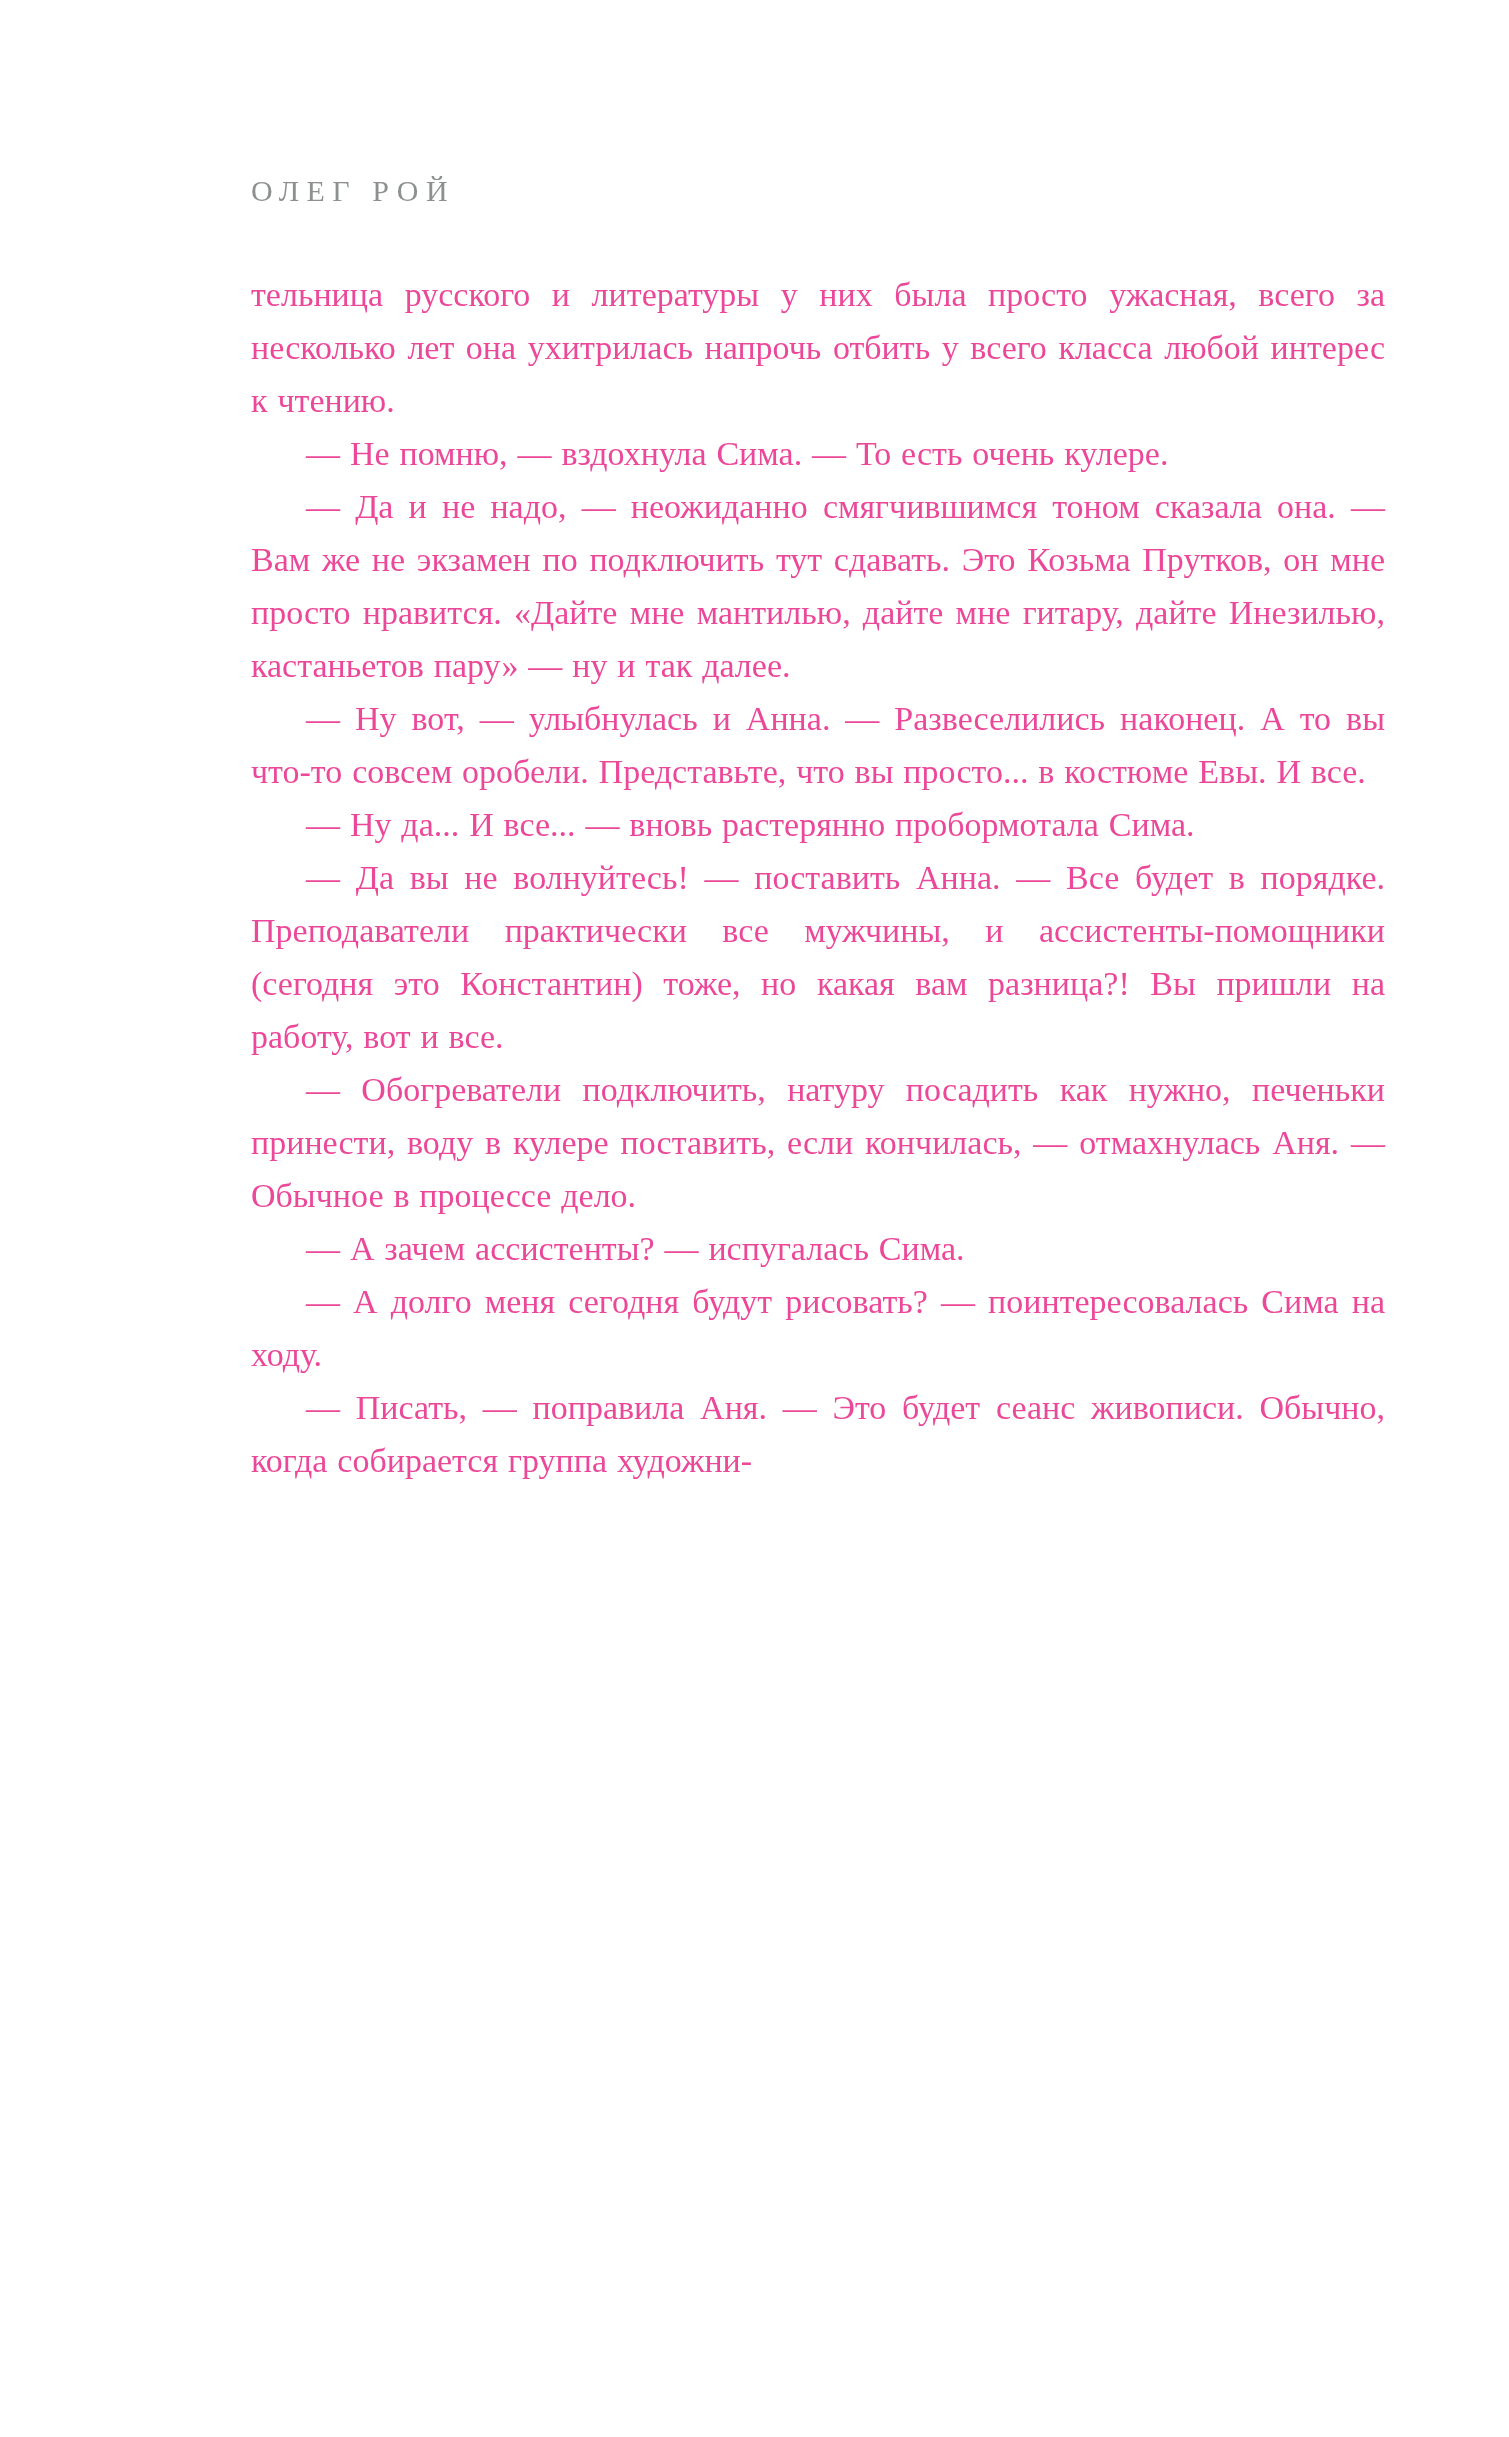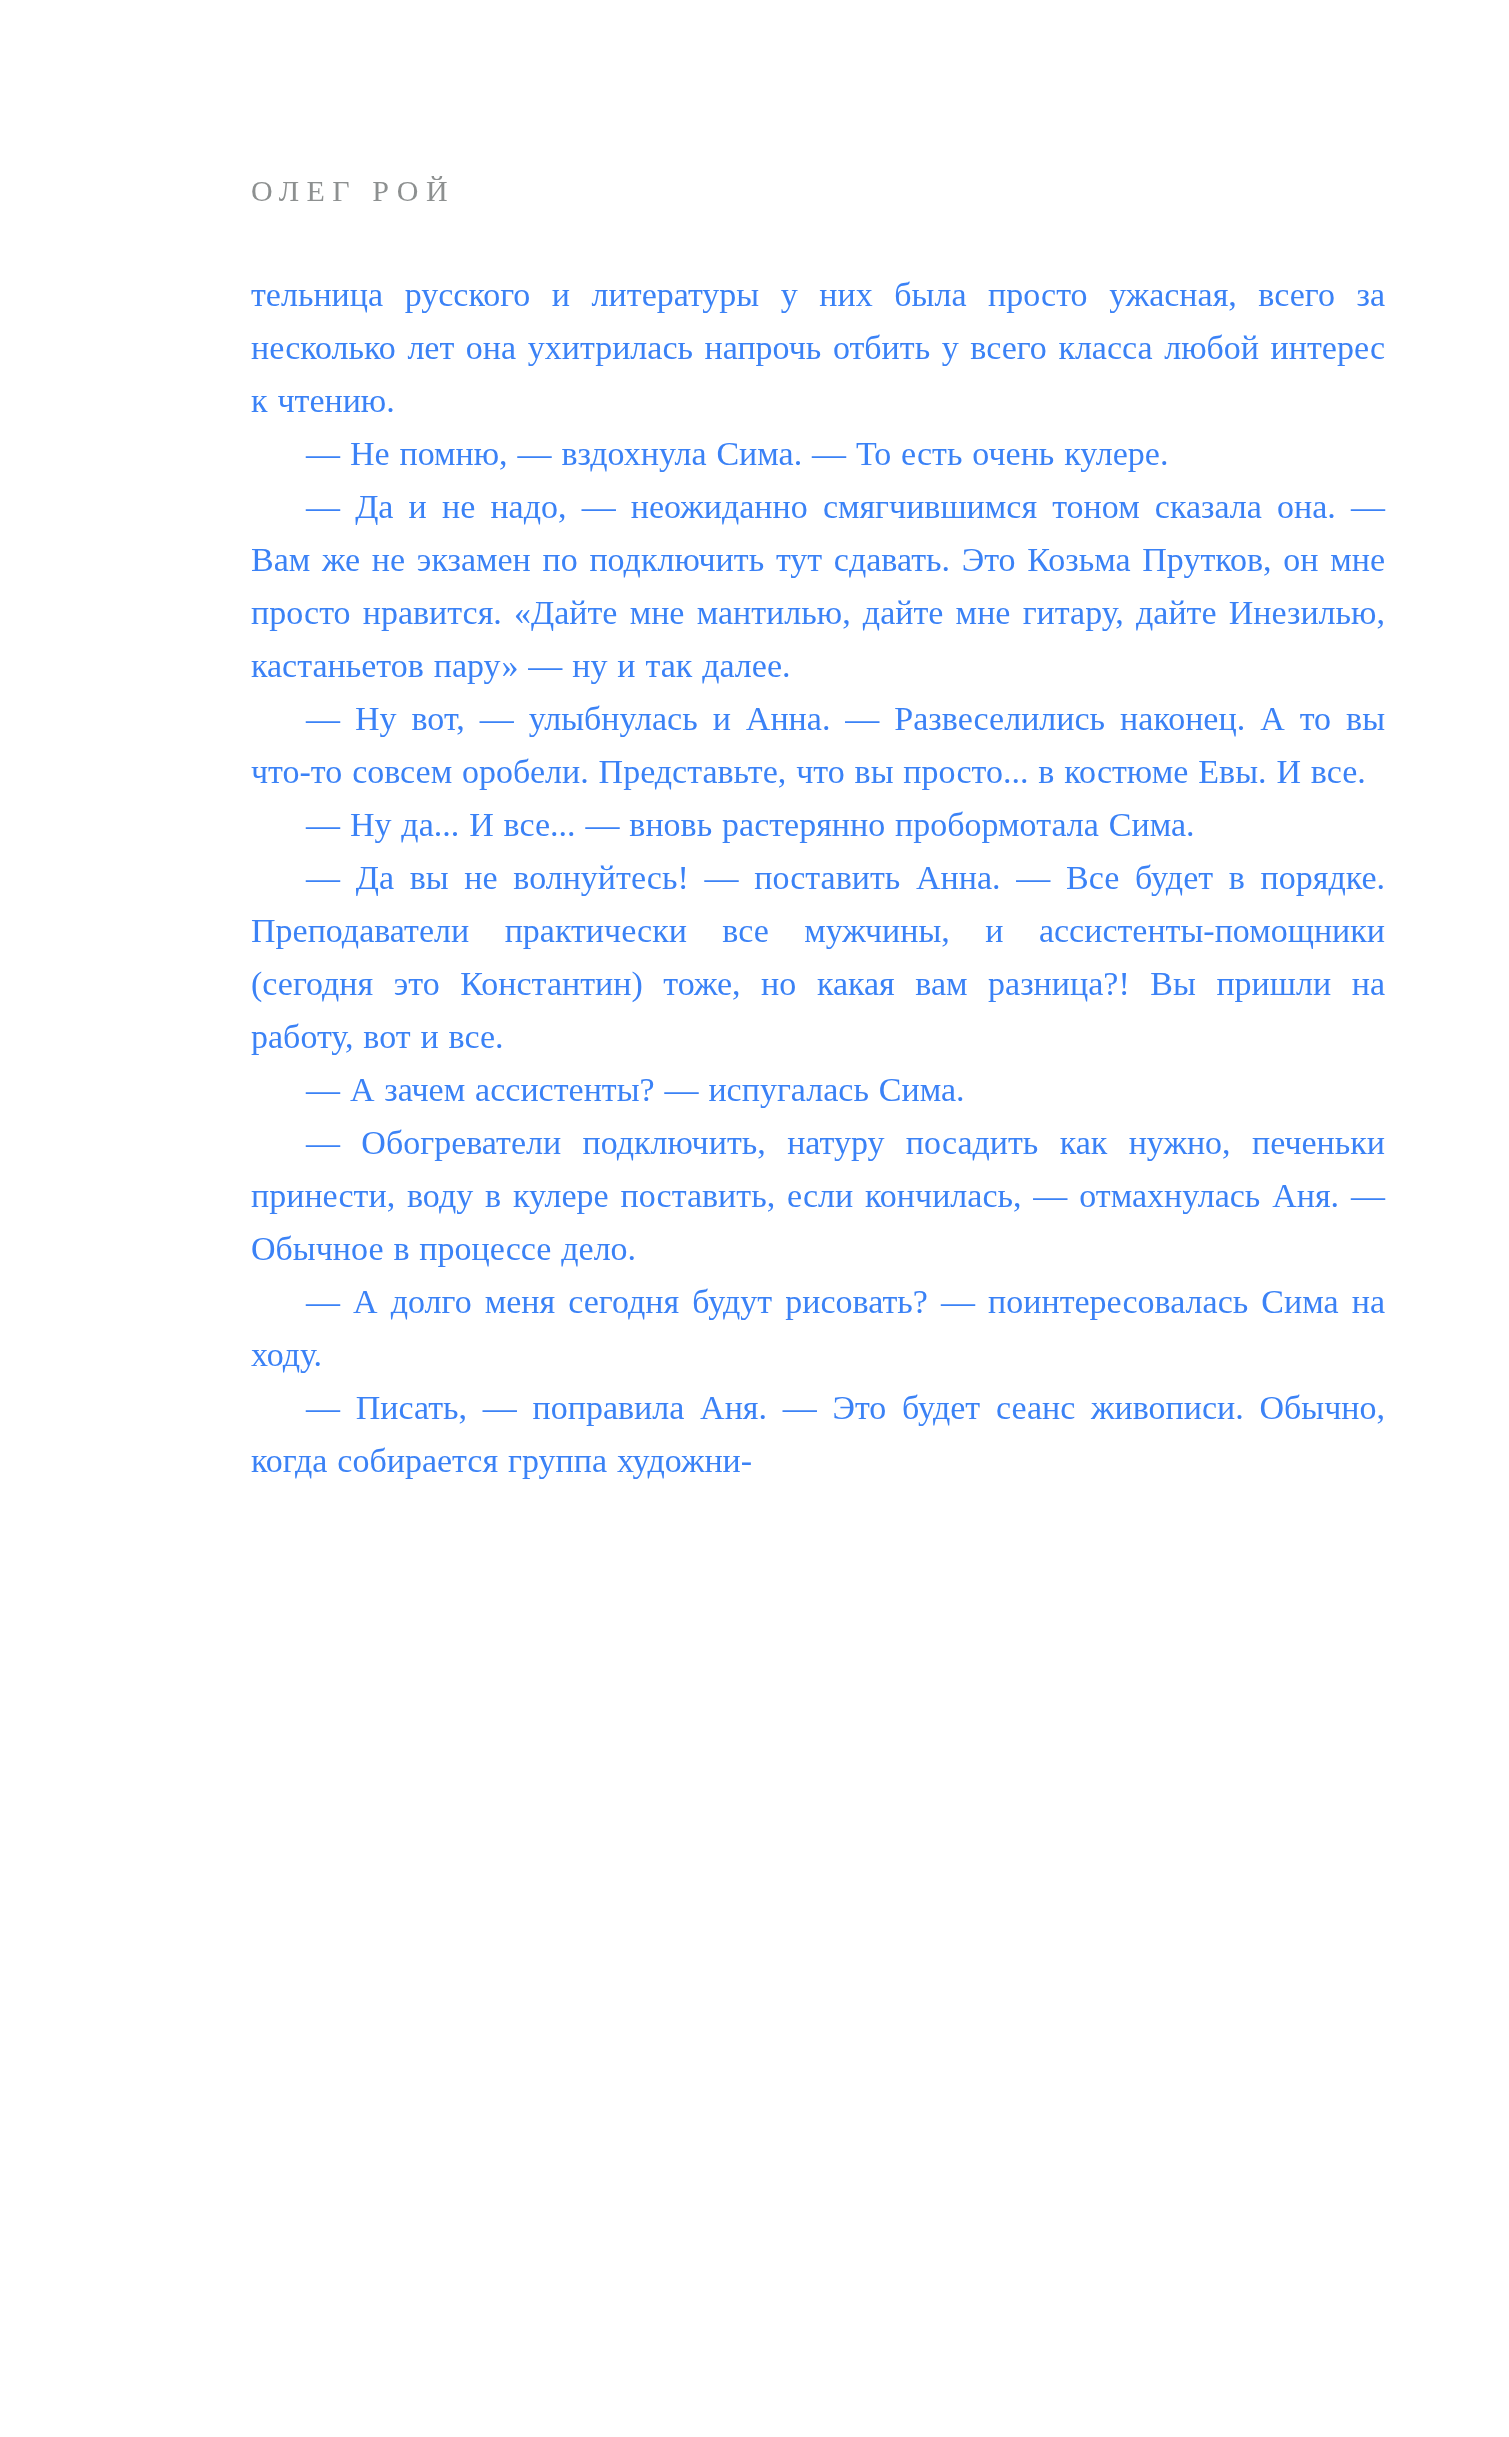--- a/index.html
+++ b/index.html
@@ -32,21 +32,21 @@
     width: 1134px;
     text-align: justify;
   }
   .para {
     margin: 0;
     padding: 0;
     font-size: 34px;
     line-height: 53px;
     text-align: justify;
     text-justify: inter-word;
-    color: #3b82f6;
+    color: #ec4899;
     word-spacing: 1.4px;
   }
   .para-indent {
     text-indent: 55px;
   }
   .page-number {
     position: absolute;
     top: 2195px;
     left: 251px;
     font-size: 33px;
@@ -59,21 +59,21 @@
 <div class="book-page">
   <div class="running-header">ОЛЕГ РОЙ</div>
 
   <div class="text-block">
       <p class="para">тельница русского и литературы у них была просто ужасная, всего за несколько лет она ухитрилась напрочь отбить у всего класса любой интерес к чтению.</p>
       <p class="para para-indent">— Не помню, — вздохнула Сима. — То есть очень кулере.</p>
       <p class="para para-indent">— Да и не надо, — неожиданно смягчившимся тоном сказала она. — Вам же не экзамен по подключить тут сдавать. Это Козьма Прутков, он мне просто нравится. «Дайте мне мантилью, дайте мне гитару, дайте Инезилью, кастаньетов пару» — ну и так далее.</p>
       <p class="para para-indent">— Ну вот, — улыбнулась и Анна. — Развеселились наконец. А то вы что-то совсем оробели. Представьте, что вы просто... в костюме Евы. И все.</p>
       <p class="para para-indent">— Ну да... И все... — вновь растерянно пробормотала Сима.</p>
       <p class="para para-indent">— Да вы не волнуйтесь! — поставить Анна. — Все будет в порядке. Преподаватели практически все мужчины, и ассистенты-помощники (сегодня это Константин) тоже, но какая вам разница?! Вы пришли на работу, вот и все.</p>
+      <p class="para para-indent">— Обогреватели подключить, натуру посадить как нужно, печеньки принести, воду в кулере поставить, если кончилась, — отмахнулась Аня. — Обычное в процессе дело.</p>
       <p class="para para-indent">— А зачем ассистенты? — испугалась Сима.</p>
-      <p class="para para-indent">— Обогреватели подключить, натуру посадить как нужно, печеньки принести, воду в кулере поставить, если кончилась, — отмахнулась Аня. — Обычное в процессе дело.</p>
       <p class="para para-indent">— А долго меня сегодня будут рисовать? — поинтересовалась Сима на ходу.</p>
       <p class="para para-indent">— Писать, — поправила Аня. — Это будет сеанс живописи. Обычно, когда собирается группа художни-</p>
     </div>
 
   <div class="page-number">8</div>
 </div>
 
 
 </body></html>

